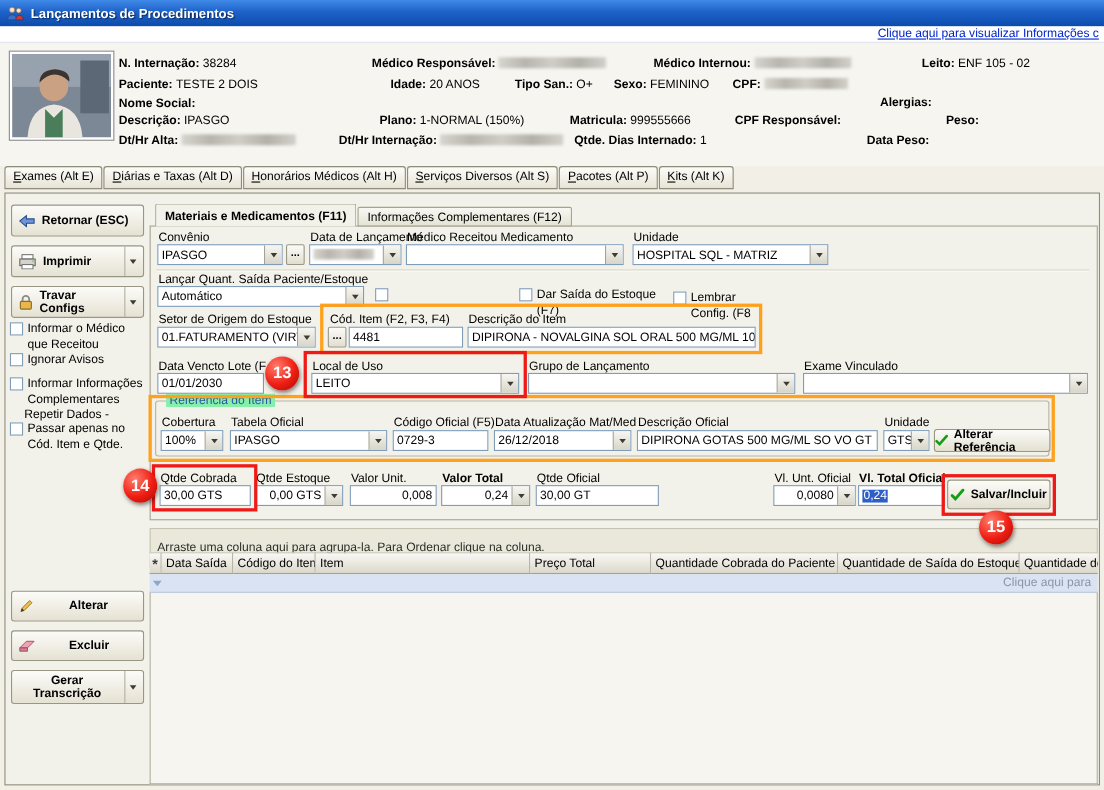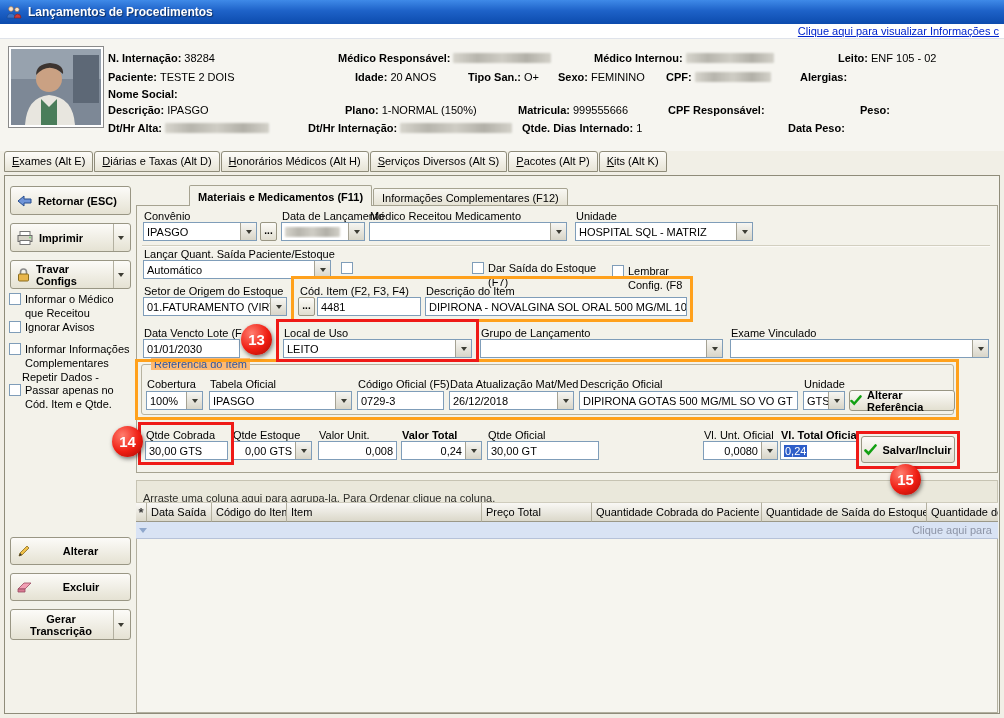--- a/index.html
+++ b/index.html
@@ -28,33 +28,33 @@
 .sbtn{position:absolute;left:10px;width:121px;height:29px;background:linear-gradient(#fcfbf8,#e5e2d3);border:1px solid #999684;border-radius:3px;display:flex;align-items:center;gap:6px;padding:0 6px;font-weight:bold;z-index:6;}
 .sbtn .grow{flex:1;}
 .sbtn .split{border-left:1px solid #b3b0a0;align-self:stretch;display:flex;align-items:center;padding-left:4px;margin-left:2px;}
 .darr{width:0;height:0;border-left:3.5px solid transparent;border-right:3.5px solid transparent;border-top:4px solid #3c3c34;}
 .scb{position:absolute;left:9px;width:124px;display:flex;gap:4px;line-height:1.25;align-items:flex-start;z-index:6;}
 .cbx{width:12px;height:12px;min-width:12px;background:#fff;border:1px solid #7f9db9;}
 .stext{position:absolute;left:22px;z-index:6;white-space:nowrap;}
 
 .innertabs{position:absolute;left:141px;top:185px;display:flex;align-items:flex-end;z-index:4;}
 .itab{height:18px;padding:3px 8px 0;border:1px solid #a6a391;border-radius:2px 2px 0 0;background:linear-gradient(#f8f7f2,#e6e3d5);margin-right:1px;white-space:nowrap;}
-.itab.active{height:21px;padding-top:5px;background:#f3f2ea;border-bottom:none;font-weight:bold;margin-left:48px;}
+.itab.active{height:21px;padding-top:5px;background:#f3f2ea;border-bottom:none;font-weight:bold;}
 .innerpanel{position:absolute;left:136px;top:205px;width:862px;height:268px;border:1px solid #a6a391;background:#f3f2ea;}
 
 .lbl{position:absolute;white-space:nowrap;z-index:3;}
 .lbl.b{font-weight:bold;}
 .tbox,.combo{position:absolute;height:19px;background:#fff;border:1px solid #7f9db9;display:flex;align-items:center;overflow:hidden;z-index:3;}
 .tbox .v,.combo .v{flex:1;padding:0 3px;white-space:nowrap;overflow:hidden;}
 .right .v{text-align:right;}
 .combo .ab{width:16px;align-self:stretch;background:linear-gradient(#f7f6f2,#d8d5c8);border-left:1px solid #a5a294;display:flex;align-items:center;justify-content:center;}
 .mini{position:absolute;width:17px;height:19px;background:linear-gradient(#fcfbf8,#e1ded0);border:1px solid #999684;border-radius:2px;text-align:center;line-height:15px;font-weight:bold;font-size:10px;z-index:3;}
 .groove{position:absolute;height:2px;border-top:1px solid #d2cfc0;border-bottom:1px solid #fbfaf6;z-index:2;}
 .groupbox{position:absolute;border:1px solid #b7b3a0;border-radius:3px;z-index:2;}
-.gtitle{position:absolute;left:9px;top:-7px;background:#fdba74;padding:0 3px;color:#2d55a0;white-space:nowrap;text-align:right;}
+.gtitle{position:absolute;left:9px;top:-7px;background:#86efac;padding:0 3px;color:#2d55a0;white-space:nowrap;text-align:right;}
 .btn{position:absolute;background:linear-gradient(#fcfbf8,#e3e0d1);border:1px solid #999684;border-radius:3px;display:flex;align-items:center;justify-content:center;gap:5px;font-weight:bold;z-index:3;}
 .sel{background:#2e5ec8;color:#fff;padding:0 1px;}
 
 .gbar{position:absolute;left:136px;top:480px;width:862px;height:36px;background:#eae8db;border:1px solid #c6c3b2;display:flex;align-items:center;padding:0 6px;color:#2e2e2a;}
 .ghead{position:absolute;left:136px;top:502px;width:862px;height:20px;display:flex;}
 .gh{height:20px;background:linear-gradient(#f9f8f5,#dbd8ca);border-right:1px solid #b3b0a0;border-top:1px solid #cfccbd;border-bottom:1px solid #9b9888;display:flex;align-items:center;padding:0 4px;white-space:nowrap;overflow:hidden;}
 .gfilter{position:absolute;left:136px;top:522px;width:862px;height:17px;background:#d9e3f4;border-bottom:1px solid #b6c2d9;display:flex;align-items:center;}
 .gbody{position:absolute;left:136px;top:539px;width:862px;height:174px;background:#f6f5ef;border:1px solid #b3b0a0;border-top:none;}
 .fhint{margin-left:auto;color:#8d94a6;padding-right:6px;white-space:nowrap;}
 .funnel{margin-left:3px;width:0;height:0;border-left:4px solid transparent;border-right:4px solid transparent;border-top:5px solid #8fa7cc;}
@@ -99,21 +99,21 @@
   <div class="pf" style="left:108px;top:13px"><b>N. Internação:</b><span>38284</span></div>
   <div class="pf" style="left:338px;top:13px"><b>Médico Responsável:</b><span class="redacted" style="width:98px"></span></div>
   <div class="pf" style="left:594px;top:13px"><b>Médico Internou:</b><span class="redacted" style="width:88px"></span></div>
   <div class="pf" style="left:838px;top:13px"><b>Leito:</b><span>ENF 105 - 02</span></div>
 
   <div class="pf" style="left:108px;top:32px"><b>Paciente:</b><span>TESTE 2 DOIS</span></div>
   <div class="pf" style="left:355px;top:32px"><b>Idade:</b><span>20 ANOS</span></div>
   <div class="pf" style="left:468px;top:32px"><b>Tipo San.:</b><span>O+</span></div>
   <div class="pf" style="left:558px;top:32px"><b>Sexo:</b><span>FEMININO</span></div>
   <div class="pf" style="left:666px;top:32px"><b>CPF:</b><span class="redacted" style="width:76px"></span></div>
-  <div class="pf" style="left:800px;top:32px"><b>Alergias:</b></div>
+  <div class="pf" style="left:800px;top:48px"><b>Alergias:</b></div>
 
   <div class="pf" style="left:108px;top:49px"><b>Nome Social:</b></div>
 
   <div class="pf" style="left:108px;top:65px"><b>Descrição:</b><span>IPASGO</span></div>
   <div class="pf" style="left:345px;top:65px"><b>Plano:</b><span>1-NORMAL (150%)</span></div>
   <div class="pf" style="left:518px;top:65px"><b>Matricula:</b><span>999555666</span></div>
   <div class="pf" style="left:668px;top:65px"><b>CPF Responsável:</b></div>
   <div class="pf" style="left:860px;top:65px"><b>Peso:</b></div>
 
   <div class="pf" style="left:108px;top:83px"><b>Dt/Hr Alta:</b><span class="redacted" style="width:104px"></span></div>

